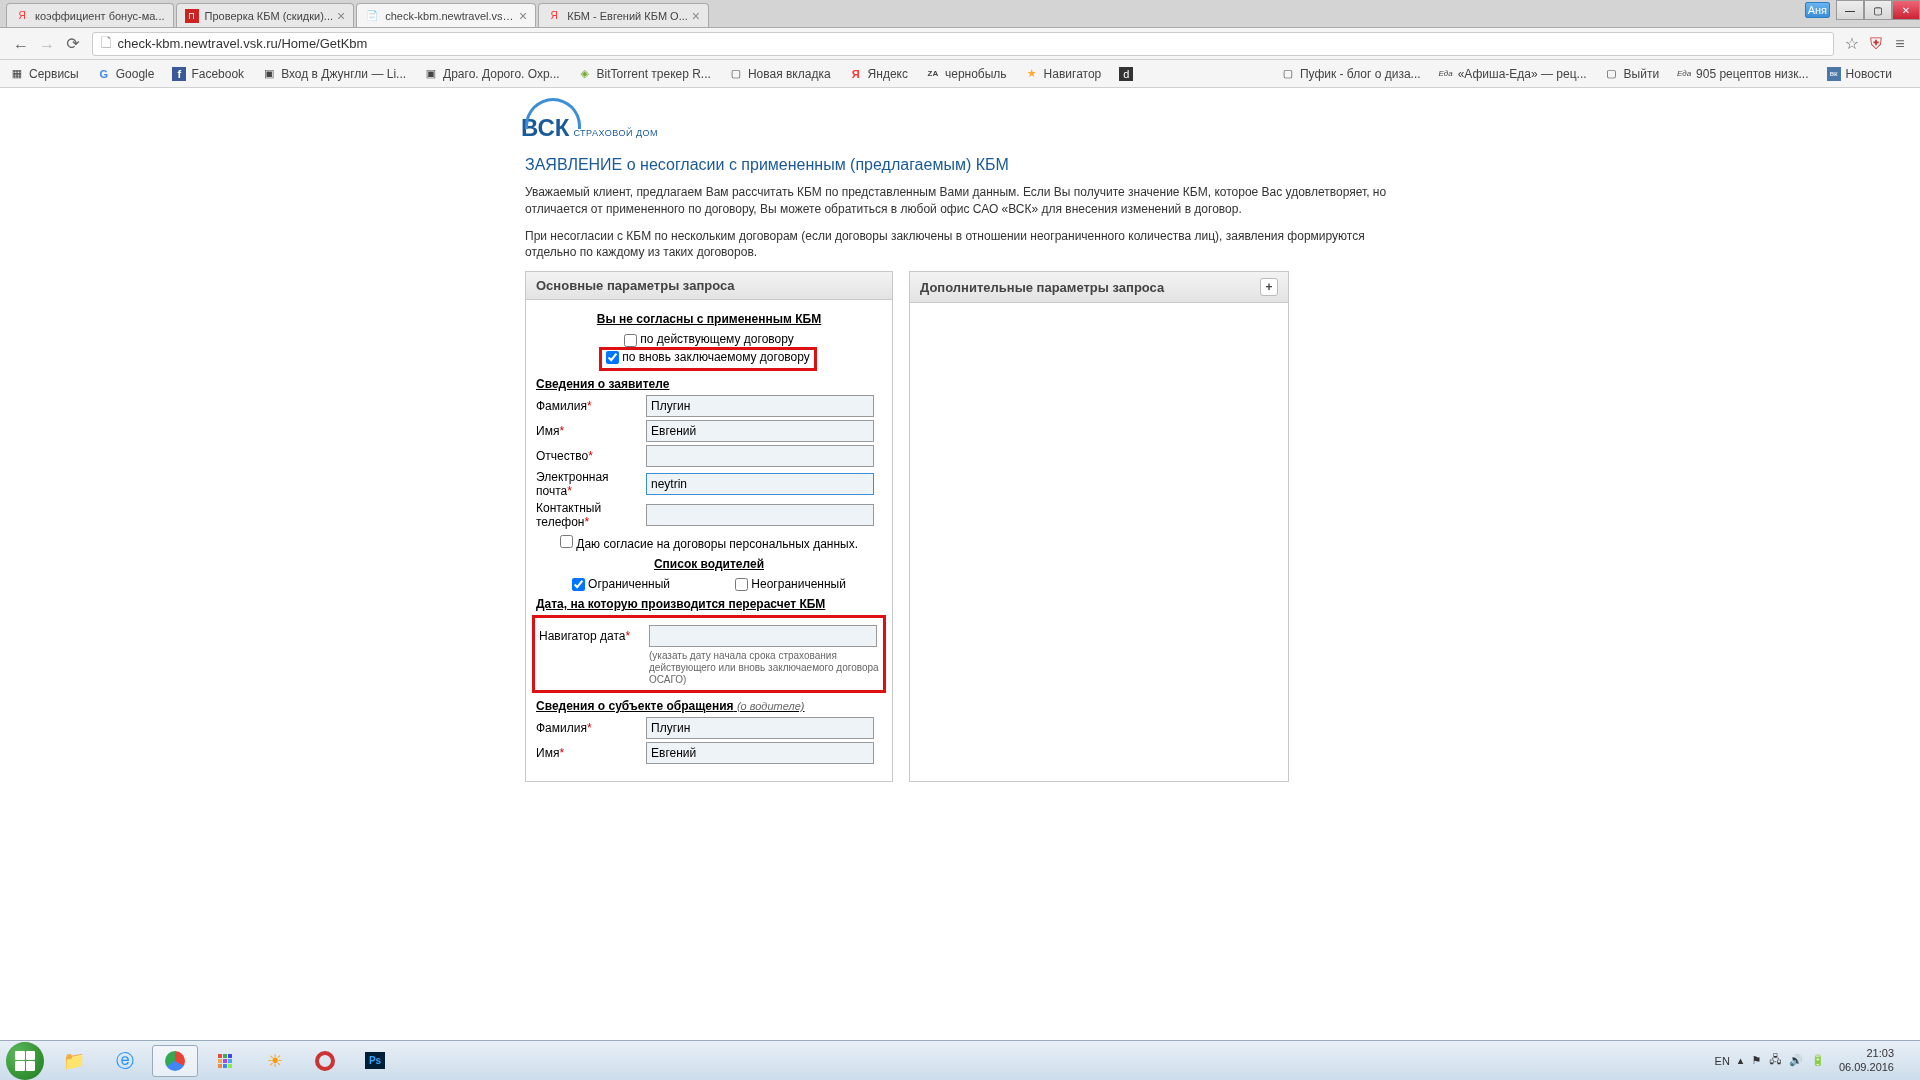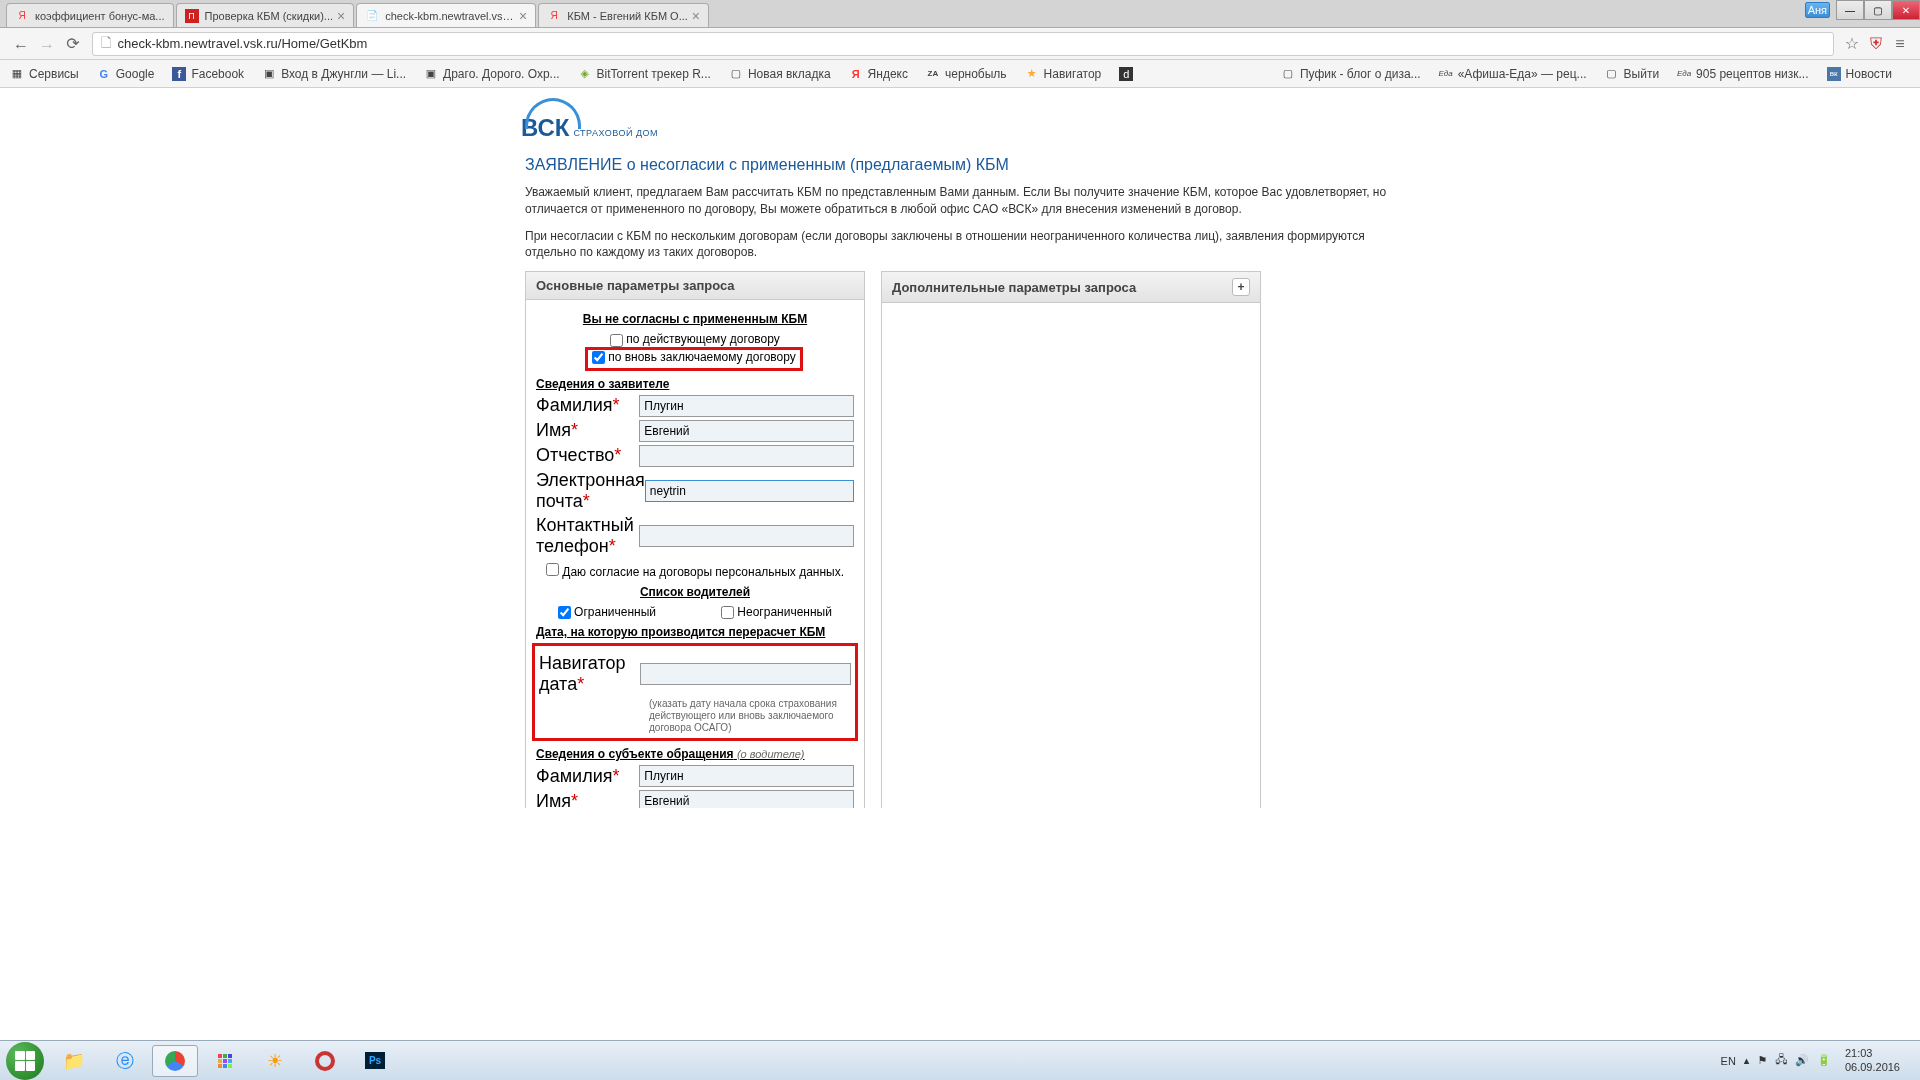--- a/index.html
+++ b/index.html
@@ -38,56 +38,56 @@
 .logo-swoosh { width:50px; height:18px; position:relative; }
 .logo-swoosh::before { content:""; position:absolute; width:50px; height:28px; border:3px solid #3a8fd8; border-bottom:none; border-radius:50px 50px 0 0; top:2px; }
 .logo-text { font-size: 24px; font-weight: bold; color:#1a5a9a; margin-left:-4px; }
 .logo-sub { font-size: 9px; color:#1a5a9a; letter-spacing:0.5px; }
 
 h1.page-title { color: #1a5a9a; font-size: 16px; font-weight: normal; margin-bottom: 10px; }
 .intro { font-size: 12px; color: #333; margin-bottom: 10px; line-height: 1.4; }
 
 .panels { display: flex; gap: 16px; }
 .panel { border: 1px solid #c9c9c9; background: #fff; }
-.panel-left { width: 340px; }
+.panel-left { width: 368px; }
 .panel-right { width: 380px; }
 .panel-header { background: linear-gradient(#f3f3f3,#e3e3e3); border-bottom: 1px solid #c9c9c9; padding: 6px 10px; font-size: 13px; font-weight: bold; color: #444; display:flex; align-items:center; }
 .panel-header .plus { margin-left:auto; background:#fff; border:1px solid #bbb; width:18px; height:18px; display:flex; align-items:center; justify-content:center; border-radius:3px; font-size:12px; }
 .panel-body { padding: 8px 10px 14px; font-size: 12px; }
 
 .sect-head { font-weight: bold; text-decoration: underline; text-align: center; margin: 4px 0 6px; }
 .sect-sub { font-weight: bold; text-decoration: underline; margin: 6px 0 4px; font-size: 12px; }
 .sect-sub .hint { font-weight: normal; font-style: italic; text-decoration: none; color: #666; font-size:11px; }
 
 .redbox { border: 3px solid #d11; position: relative; }
 .rb1 { display:inline-block; padding: 0 2px 4px 2px; margin-left:-2px; }
 .rb2 { padding: 4px 4px 4px 4px; margin: 4px -4px 6px -4px; }
 
 .chk-row { text-align: center; margin-bottom: 4px; }
 .chk-row label { margin: 0 2px; font-size:12px; cursor:pointer; }
 .chk-row input { vertical-align: middle; margin-right: 3px; }
 
 .form-row { display: flex; align-items: center; margin: 3px 0; }
-.form-row .lbl { width: 110px; font-size: 18px; }
+.form-row .lbl { width: 110px; font-size: 12px; }
 .form-row .lbl .req { color: #c00; }
 .form-row input[type=text] { width: 228px; border: 1px solid #999; background: #eef3f8; padding: 3px 4px; font-size: 12px; }
 .consent-row { text-align: center; margin: 6px 0; }
 .consent-row label { font-size:12px; cursor:pointer; }
 .hint-text { font-size: 10px; color: #666; margin-top: 3px; line-height: 1.2; }
 
 
 .taskbar { position: fixed; bottom: 0; left: 0; right: 0; height: 40px; background: linear-gradient(#e8eff6, #cdddeb); border-top: 1px solid #9ab; display: flex; align-items: center; padding: 0 6px; }
 .taskbar .start { width: 38px; height: 38px; border-radius: 50%; background: radial-gradient(circle at 30% 30%, #5cb85c, #1a7a1a); display:flex; align-items:center; justify-content:center; margin-right: 8px; }
 .taskbar .start .win { width:20px; height:20px; display:grid; grid-template-columns:1fr 1fr; grid-template-rows:1fr 1fr; gap:1px; }
 .taskbar .start .win div { background:#fff; border-radius:1px; }
 .taskbar .tb-item { width: 46px; height: 32px; margin-right: 4px; border: 1px solid transparent; border-radius: 3px; display:flex; align-items:center; justify-content:center; font-size:18px; }
 .taskbar .tb-item.active { background: rgba(255,255,255,0.5); border-color: #9ab; }
 .taskbar .tray { margin-left: auto; display:flex; align-items:center; font-size:11px; color:#333; }
 .taskbar .tray .tr { margin: 0 4px; }
-.taskbar .clock { line-height:1.2; margin-left:10px; margin-right:14px; }
+.taskbar .clock { text-align:right; line-height:1.2; margin-left:10px; margin-right:20px; }
 </style>
 </head>
 <body>
 
 <div class="chrome-tabs">
   <div class="chrome-tab">
     <span class="favicon" style="color:#f33">Я</span>
     <span class="tab-title">коэффициент бонус-ма...</span>
   </div>
   <div class="chrome-tab">

